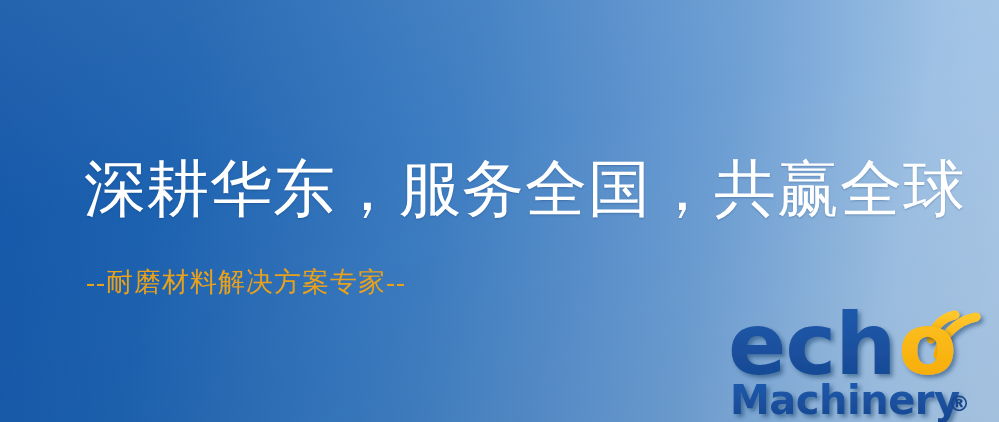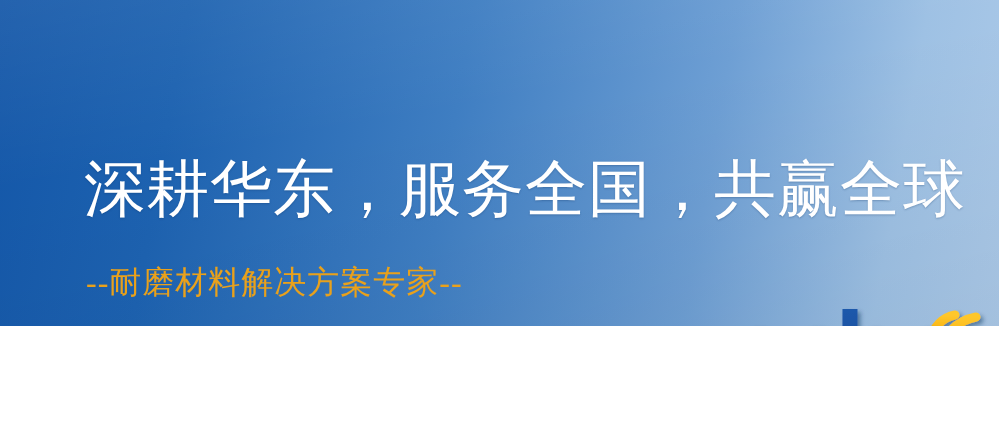--- a/index.html
+++ b/index.html
@@ -3,21 +3,21 @@
 <meta charset="utf-8">
 <style>
   html, body {
     margin: 0;
     padding: 0;
     background: #ffffff;
   }
   #banner {
     position: relative;
     width: 999px;
-    height: 326px;
+    height: 422px;
     overflow: hidden;
     background: linear-gradient(100deg, #1457a8 0%, #1d62b0 18%, #3f7ec2 45%, #6e9fd4 70%, #9ec1e4 88%, #abc9e8 100%);
     font-family: "Liberation Sans", sans-serif;
     user-select: none;
   }
   
   #banner::after {
     content: "";
     position: absolute;
     inset: 0;
@@ -37,21 +37,21 @@
     white-space: nowrap;
     text-shadow: 0 1px 2px rgba(10,45,95,0.28);
     z-index: 3;
   }
 
   .subtitle {
     position: absolute;
     left: 86px;
     top: 265px;
     font-family: "Liberation Serif", "DejaVu Serif", serif;
-    font-size: 32px;
+    font-size: 27px;
     line-height: 34px;
     color: #e9a11b;
     letter-spacing: 1px;
     white-space: nowrap;
     z-index: 3;
   }
 
   
   .logo {
     position: absolute;

